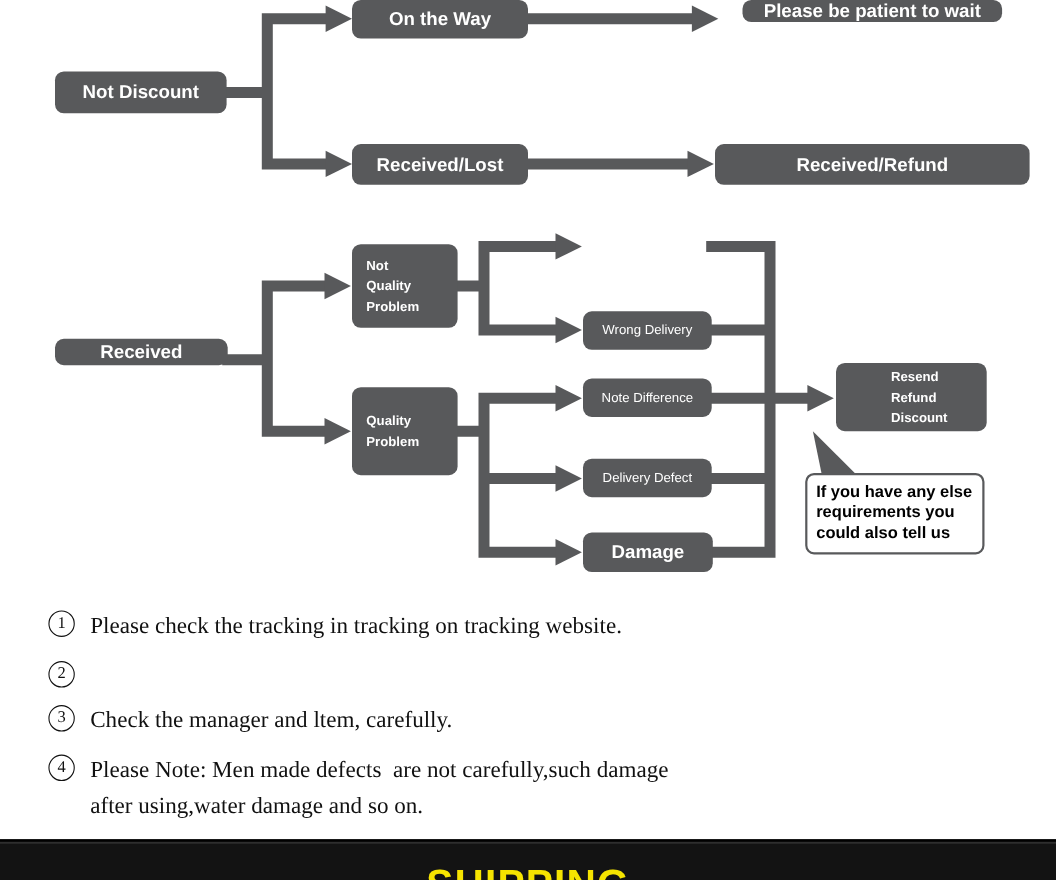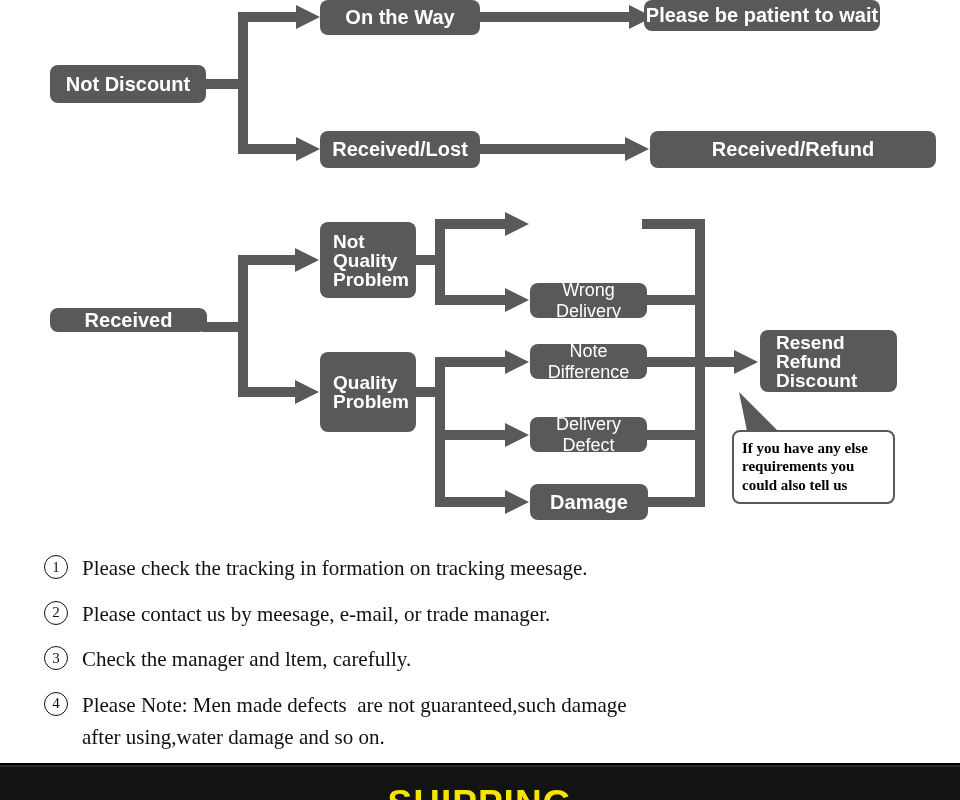--- a/index.html
+++ b/index.html
@@ -1,28 +1,28 @@
 <!DOCTYPE html>
 <html><head>
 <meta charset="utf-8">
 <style>
   html,body{margin:0;padding:0;background:#fff;}
   .screen{position:relative;width:960px;height:800px;overflow:hidden;background:#ffffff;
           font-family:"Liberation Sans",sans-serif;}
   .connectors{position:absolute;left:0;top:0;}
   .node{position:absolute;background:#58595b;color:#ffffff;border-radius:8px;
         display:flex;align-items:center;justify-content:center;box-sizing:border-box;
-        font-weight:bold;font-size:20px;white-space:pre-line;text-align:center;
+        font-weight:bold;font-size:17px;white-space:pre-line;text-align:center;
         font-family:"Liberation Sans",sans-serif;line-height:1.12;}
-  .node.left{justify-content:flex-start;text-align:left;line-height:19px;font-size:19px;}
-  .node.thin{font-weight:normal;font-size:18px;}
+  .node.left{justify-content:flex-start;text-align:left;line-height:19px;font-size:12px;}
+  .node.thin{font-weight:normal;font-size:12px;}
   .bubble{position:absolute;box-sizing:border-box;background:#ffffff;color:#000000;
           border:2px solid #58595b;border-radius:8px;font-size:15px;font-weight:bold;
           text-align:left;padding:7px 8px;line-height:1.22;
-          font-family:Liberation Serif, serif;}
+          font-family:Liberation Sans, sans-serif;}
   .notes{position:absolute;left:44px;top:552px;width:880px;}
   .note{display:flex;gap:14px;margin-bottom:13px;align-items:flex-start;
         font-family:"Liberation Serif",serif;font-size:21px;color:#111111;}
   .note-num{flex:0 0 auto;width:24px;height:24px;border:1.5px solid #111;border-radius:50%;
             display:flex;align-items:center;justify-content:center;font-size:15px;
             margin-top:3px;box-sizing:border-box;}
   .note-text{white-space:pre-wrap;line-height:1.55;}
   .footer{position:absolute;left:0;top:763px;width:960px;height:37px;background:#131313;
           border-top:2px solid #000;box-shadow:inset 0 2px 0 #2e2e2e;overflow:hidden;}
   .footer-title{position:absolute;left:0;right:0;top:18px;text-align:center;
@@ -56,21 +56,21 @@
       <polygon points="505,490 529,502 505,514"></polygon>
       <polygon points="734,350 758,362 734,374"></polygon>
       <polygon points="739,392 783,436 748,436"></polygon>
     </g>
   </svg>
 
   <div class="node" style="left:50px;top:65px;width:156px;height:38px">Not Discount</div>
 
   <div class="node" style="left:320px;top:0px;width:160px;height:35px">On the Way</div>
 
-  <div class="node" style="left:644px;top:0px;width:236px;height:31px">Please be patient to wait</div>
+  <div class="node" style="left:675px;top:0px;width:236px;height:20px">Please be patient to wait</div>
 
   <div class="node" style="left:320px;top:131px;width:160px;height:37px">Received/Lost</div>
 
   <div class="node" style="left:650px;top:131px;width:286px;height:37px">Received/Refund</div>
 
   <div class="node" style="left:50px;top:308px;width:157px;height:24px">Received</div>
 
   <div class="node left" style="left:320px;top:222px;width:96px;height:76px;padding-left:13px">Not
 Quality
 Problem</div>
@@ -80,42 +80,41 @@
 
 
   <div class="node thin" style="left:530px;top:283px;width:117px;height:35px">Wrong Delivery</div>
 
   <div class="node thin" style="left:530px;top:344px;width:117px;height:35px">Note Difference</div>
 
   <div class="node thin" style="left:530px;top:417px;width:117px;height:35px">Delivery Defect</div>
 
   <div class="node" style="left:530px;top:484px;width:118px;height:36px">Damage</div>
 
-  <div class="node left" style="left:760px;top:330px;width:137px;height:62px;padding-left:16px">Resend
+  <div class="node left" style="left:760px;top:330px;width:137px;height:62px;padding-left:50px">Resend
 Refund
 Discount</div>
 
   <div class="bubble" style="left:732px;top:430px;width:163px;min-height:74px">If you have any else requirements you could also tell us</div>
 
   <div class="notes">
     <div class="note">
       <span class="note-num">1</span>
-      <span class="note-text">Please check the tracking in formation on tracking meesage.</span>
+      <span class="note-text">Please check the tracking in tracking on tracking website.</span>
     </div>
     <div class="note">
       <span class="note-num">2</span>
-      <span class="note-text">Please contact us by meesage, e-mail, or trade manager.</span>
     </div>
     <div class="note">
       <span class="note-num">3</span>
       <span class="note-text">Check the manager and ltem, carefully.</span>
     </div>
     <div class="note">
       <span class="note-num">4</span>
-      <span class="note-text">Please Note: Men made defects  are not guaranteed,such damage
+      <span class="note-text">Please Note: Men made defects  are not carefully,such damage
 after using,water damage and so on.</span>
     </div>
   </div>
 
   <div class="footer">
     <div class="footer-title">SHIPPING</div>
   </div>
 
 </div>
 

